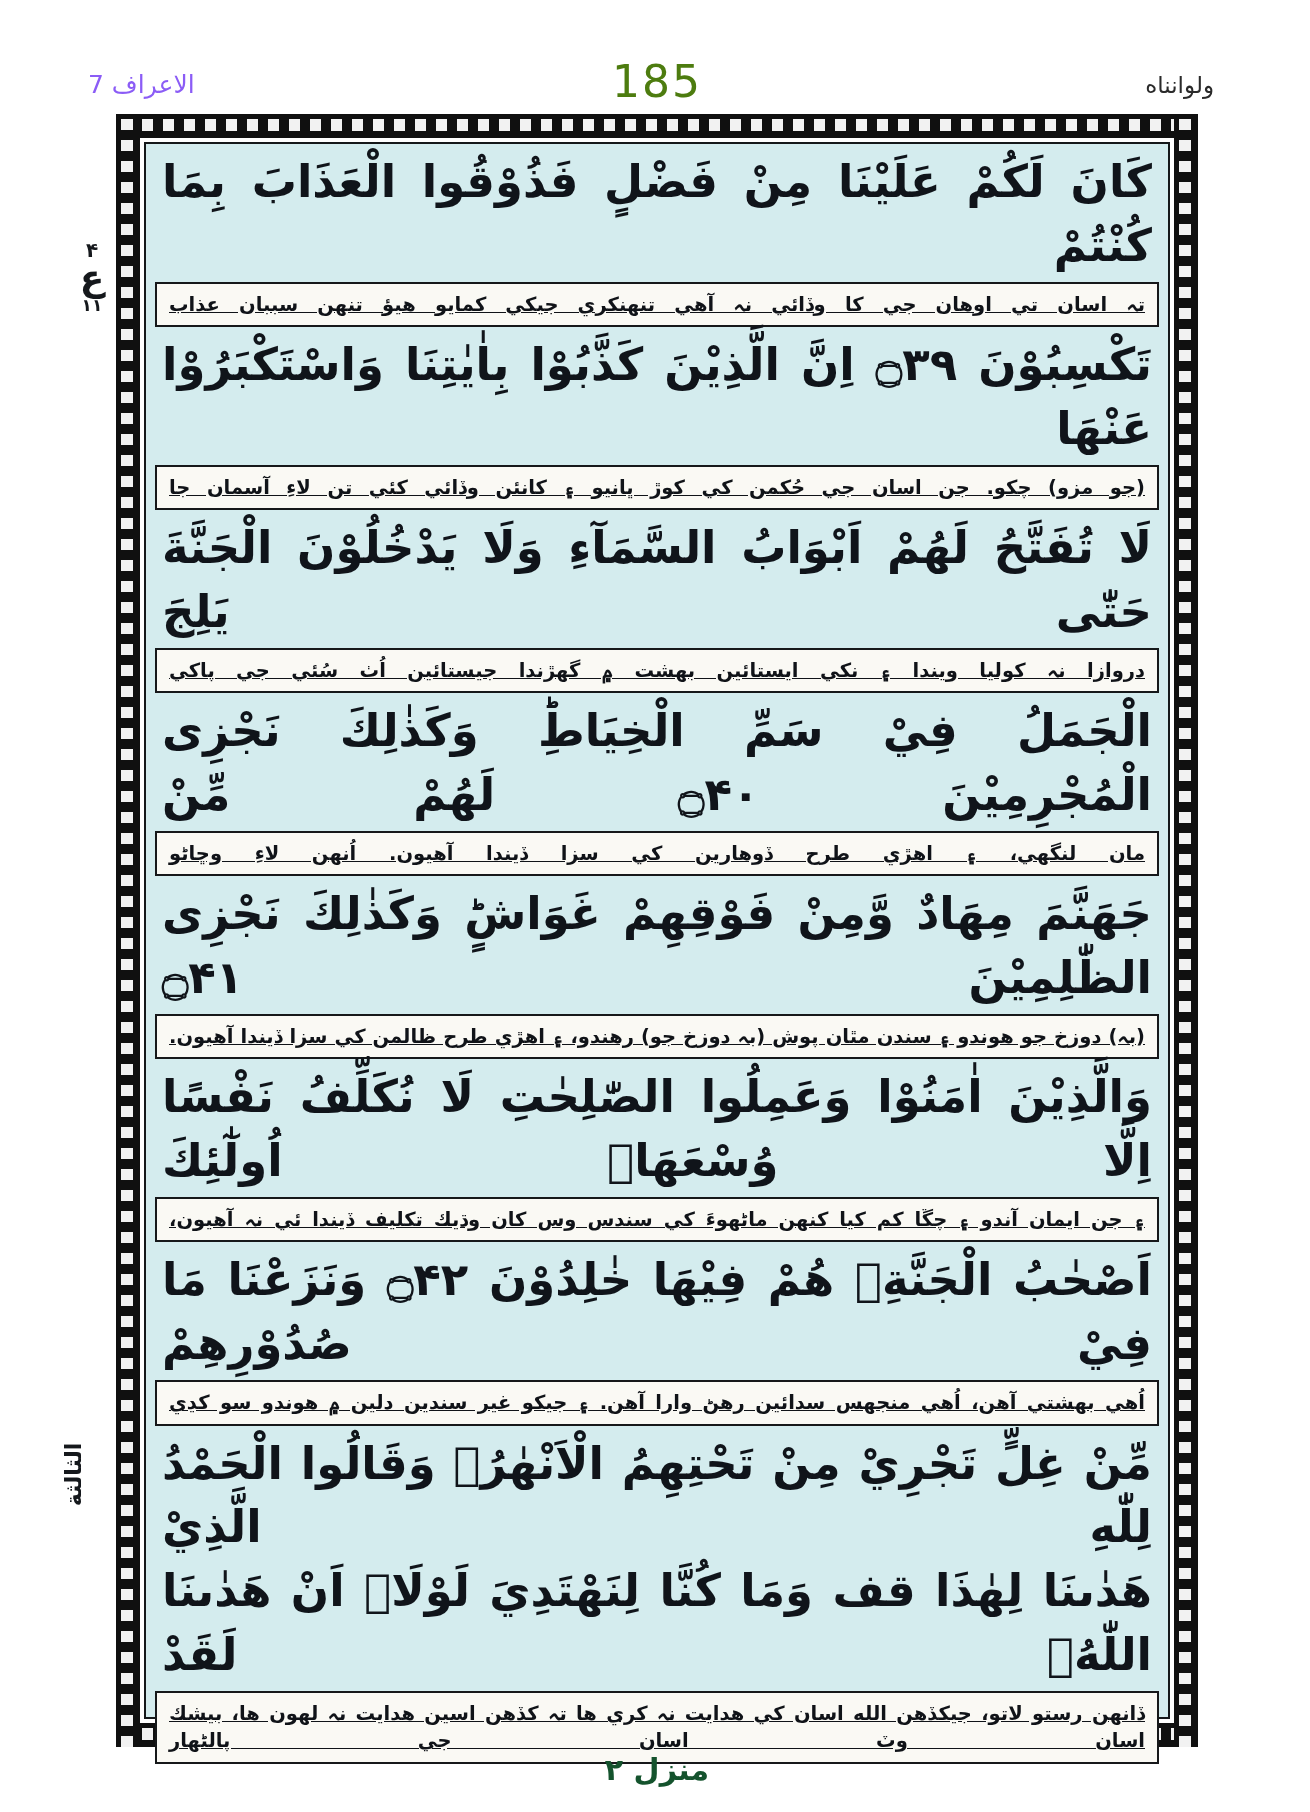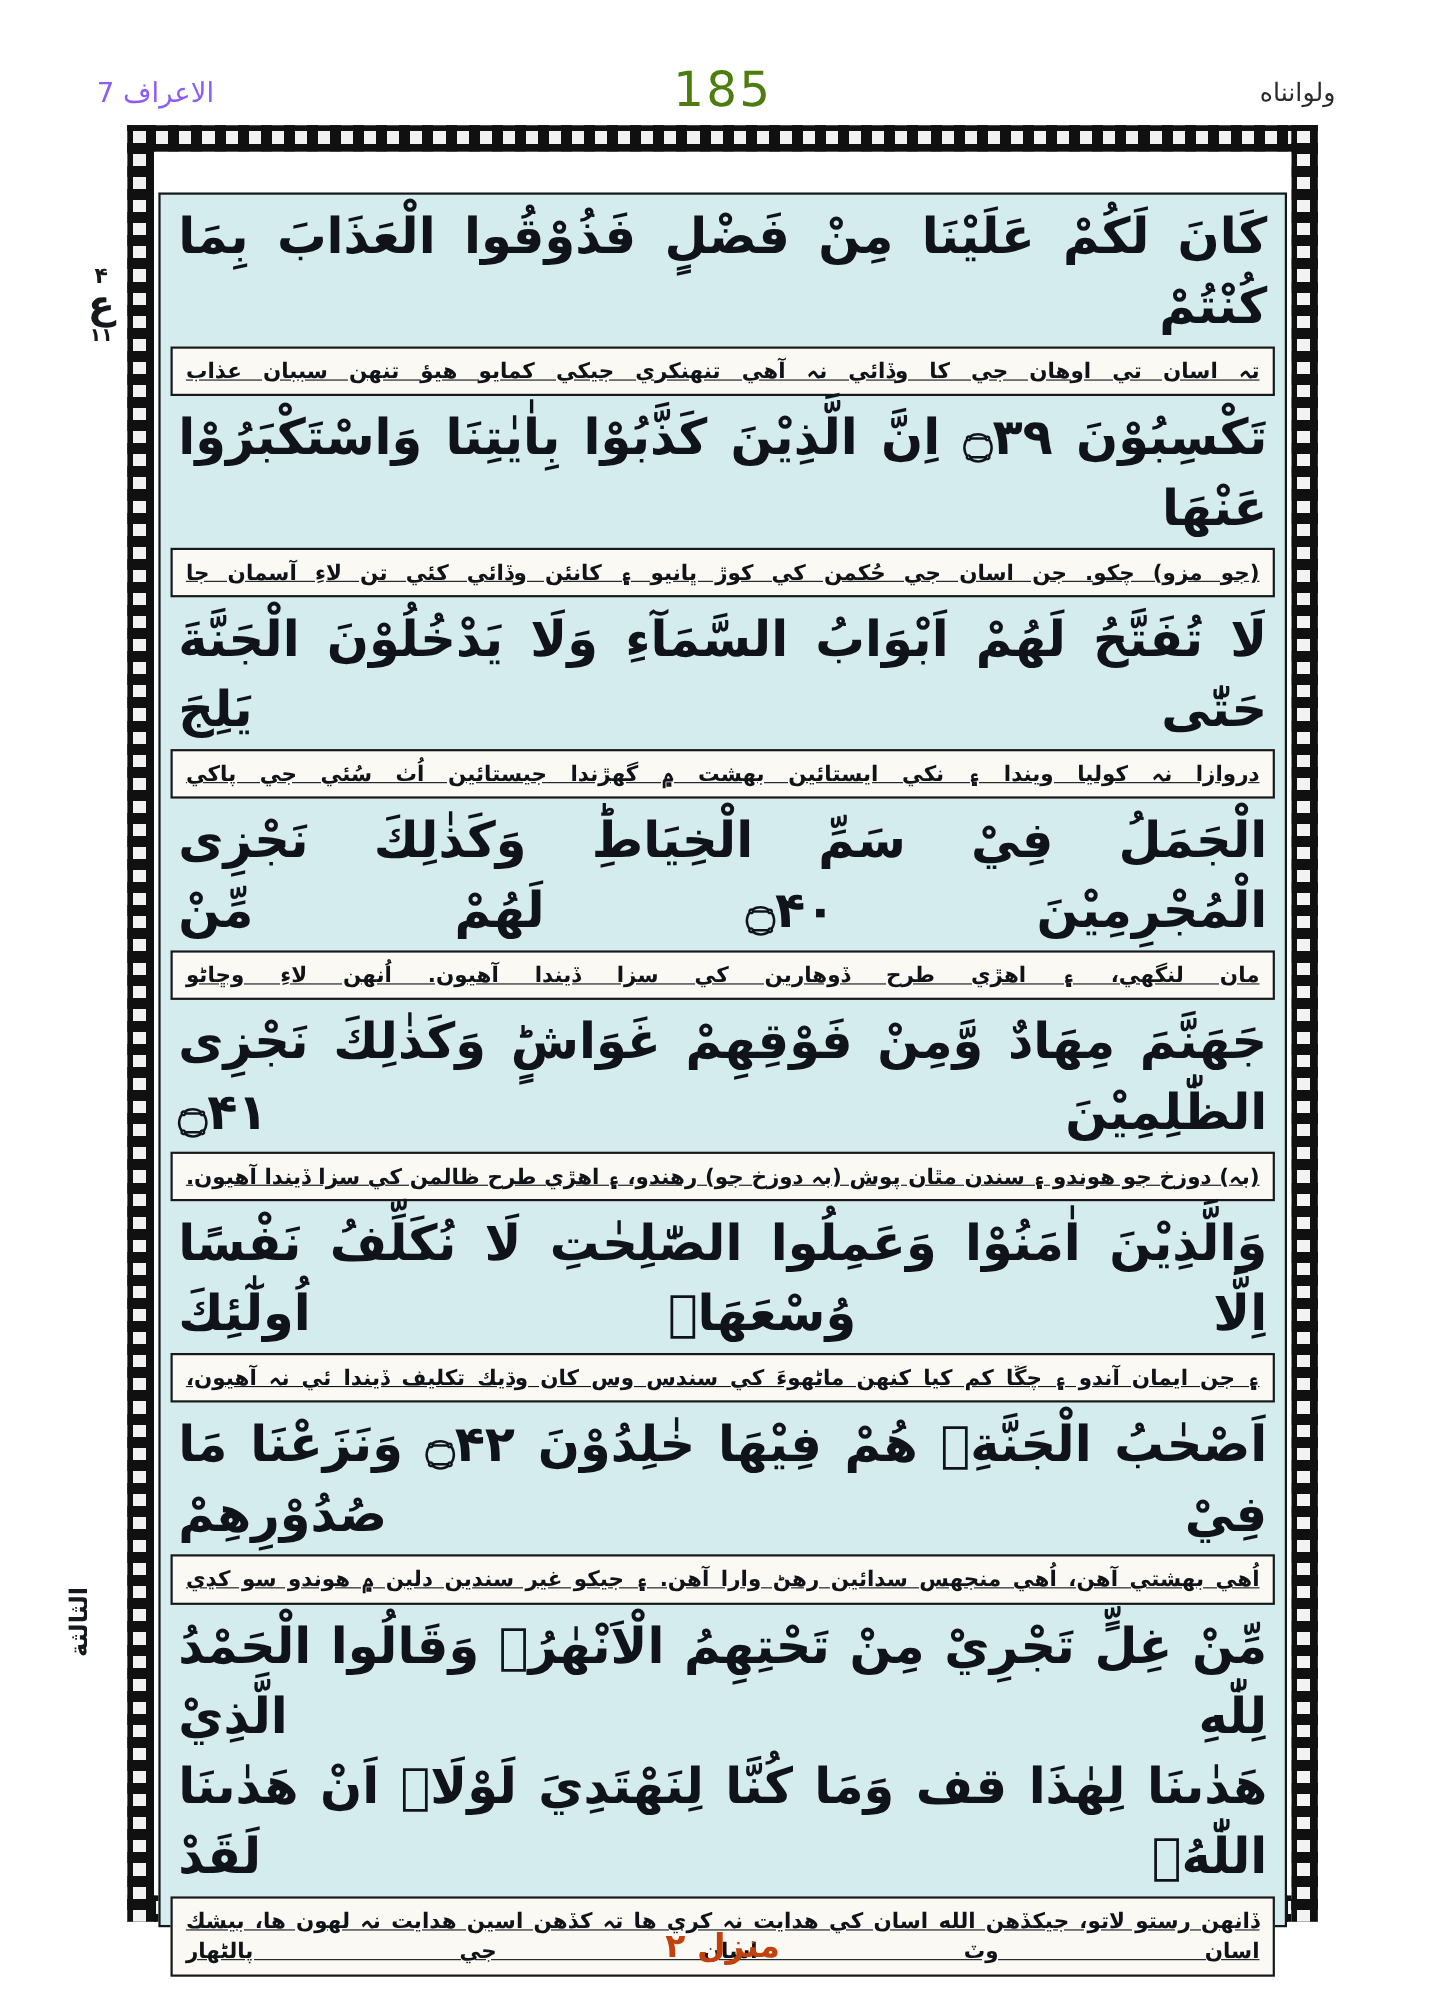--- a/index.html
+++ b/index.html
@@ -53,38 +53,37 @@
   .b-left { left:0; } .b-right { right:0; }
   .inner {
     position:absolute; left:24px; top:24px; right:24px; bottom:24px;
     background:#ffffff; padding:4px; box-sizing:border-box;
   }
   .content {
     height:100%; box-sizing:border-box;
     background:#d4ecee; border:2px solid #15181a;
     display:flex; flex-direction:column; justify-content:space-between;
     padding:6px 6px;
-    margin-top:33px;
   }
   .arabic {
     direction:rtl; unicode-bidi:plaintext;
     font-weight:bold; font-size:45px; line-height:1.42;
     color:#10141a; padding:0 10px;
     text-align:justify; text-align-last:justify;
   }
   .trans {
     direction:rtl; unicode-bidi:plaintext;
     background:#faf9f4; border:2px solid #16181a;
     margin:4px 3px 6px 3px; padding:7px 12px;
     font-size:19.5px; font-weight:bold; line-height:1.4; color:#101318;
     text-align:justify; text-align-last:justify;text-decoration:underline;
   }
   .footer {
     position:absolute; left:116px; top:1752px; width:1082px; text-align:center;
-    font-size:30px; font-weight:bold; direction:rtl; color:#c2410c;
+    font-size:30px; font-weight:bold; direction:rtl; color:#14532d;
   }
 </style>
 </head>
 <body>
 
 <div>
 
   <div class="hdr-left">الاعراف 7</div>
   <div class="hdr-center">185</div>
   <div class="hdr-right">ولوانناه</div>

